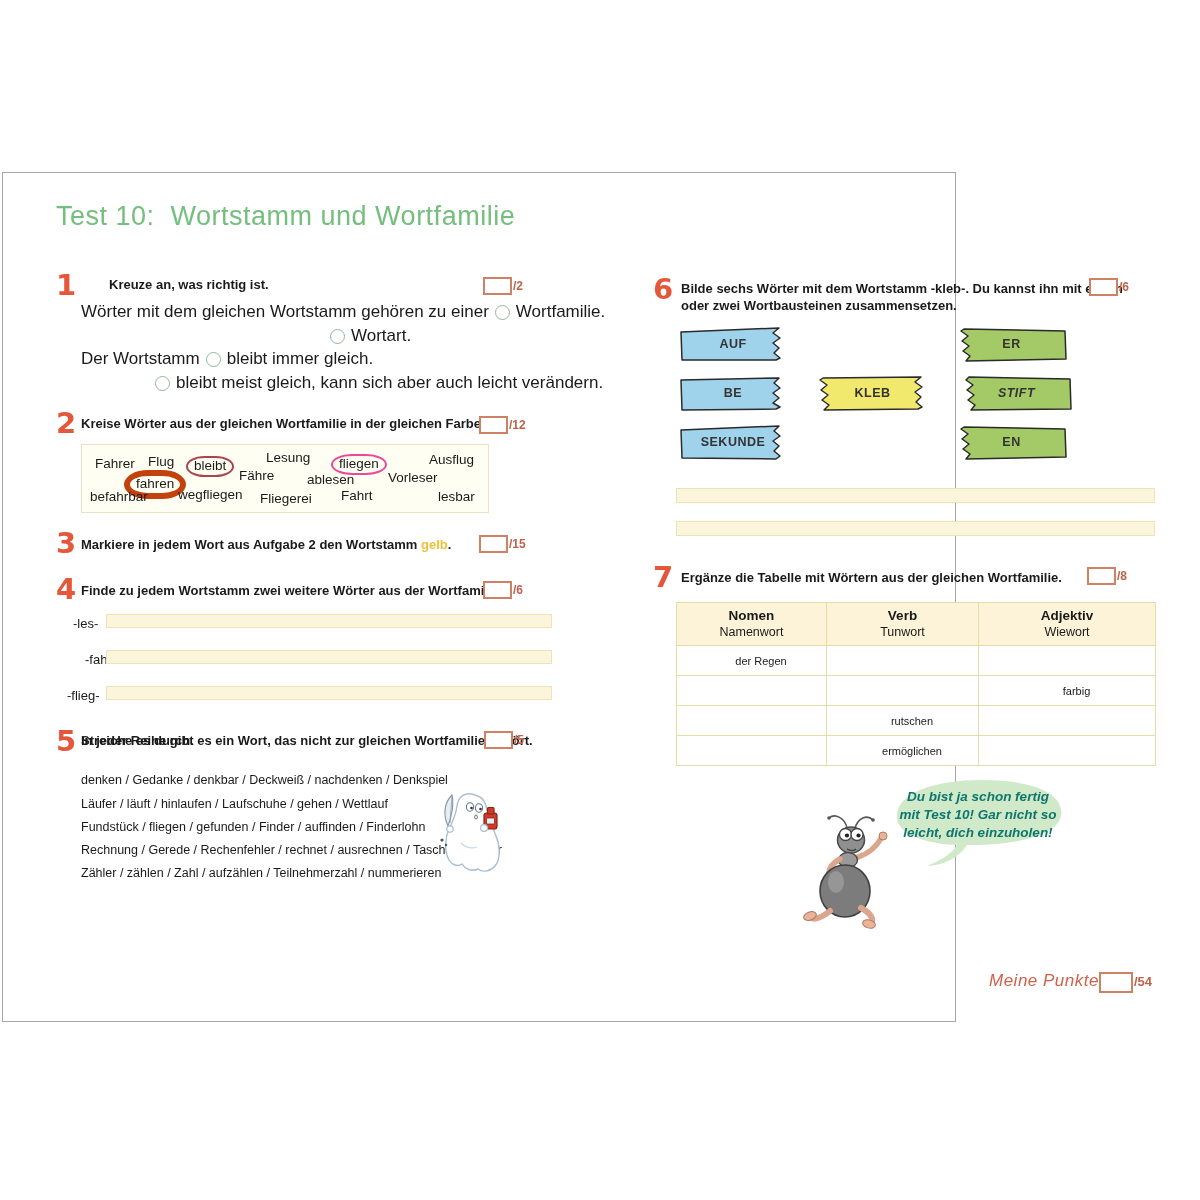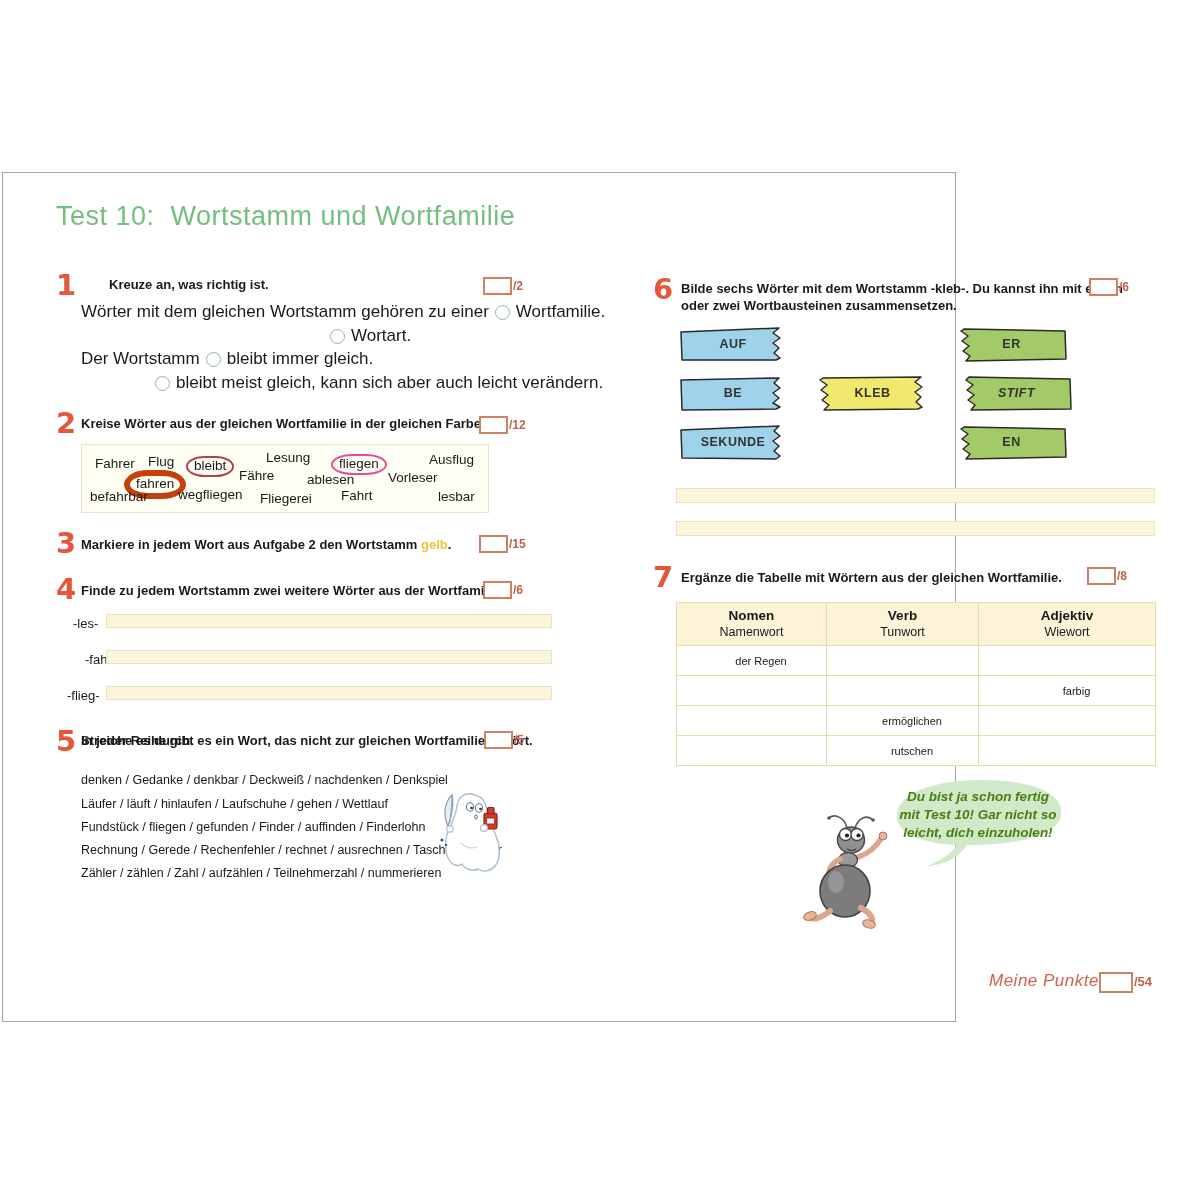--- a/index.html
+++ b/index.html
@@ -33,21 +33,21 @@
   .stem { font-size:13px; white-space:nowrap; }
   .tag { position:absolute; }
   .tag svg { position:absolute; left:0; top:0; }
   .tag .tag-label { position:absolute; left:0; top:0; width:100%; height:100%; display:flex; align-items:center; justify-content:center; font-size:12.5px; font-weight:bold; color:#333; letter-spacing:0.5px; }
   table.t7 { border-collapse:collapse; width:479px; table-layout:fixed; }
   table.t7 th, table.t7 td { border:1.5px solid #e5dca6; font-weight:normal; text-align:center; }
   table.t7 thead th { background:#fcf3d8; height:38px; padding:2px 0; }
   table.t7 td { height:27px; font-size:11px; background:#fff;padding-left:20px; }
   .th-main { font-weight:bold; font-size:13.5px; display:block; line-height:1.2; }
   .th-sub { font-size:12.5px; display:block; line-height:1.2; }
-  .bubble-line { position:absolute; width:100%; text-align:center; font-size:13.5px; font-style:italic; color:#4d7c0f; font-weight:bold; white-space:nowrap; }
+  .bubble-line { position:absolute; width:100%; text-align:center; font-size:13.5px; font-style:italic; color:#0f766e; font-weight:bold; white-space:nowrap; }
   .punkte { font-size:17px; font-style:italic; color:#d2604a; white-space:nowrap; letter-spacing:0.5px; }
   .punktelbl { font-size:13px; font-weight:bold; color:#bf624a; vertical-align:middle; }
 </style>
 </head>
 <body>
 
 <div class="card">
 
   <div class="abs title" style="left:53px; top:28px;">
     <span>Test 10:</span><span class="gap"></span><span>Wortstamm und Wortfamilie</span>
@@ -230,26 +230,26 @@
         <td></td>
         <td></td>
       </tr>
       <tr>
         <td></td>
         <td></td>
         <td>farbig</td>
       </tr>
       <tr>
         <td></td>
+        <td>rutschen</td>
+        <td></td>
+      </tr>
+      <tr>
+        <td></td>
         <td>ermöglichen</td>
-        <td></td>
-      </tr>
-      <tr>
-        <td></td>
-        <td>rutschen</td>
         <td></td>
       </tr>
     </tbody>
   </table>
 
   <div class="abs" style="left:884px; top:604px; width:182px; height:94px;">
     <svg width="182" height="94" viewBox="0 0 182 94" style="position:absolute; left:0; top:0;">
       <path d="M95,3 C45,3 8,17 10,41 C11,57 38,67 70,68 C64,78 52,84 40,89 C60,88 74,78 80,68 C122,69 170,60 174,39 C178,16 145,3 95,3 Z" fill="#cfe9c9"></path>
     </svg>
     <div class="bubble-line" style="top:12px;">Du bist ja schon fertig</div>

